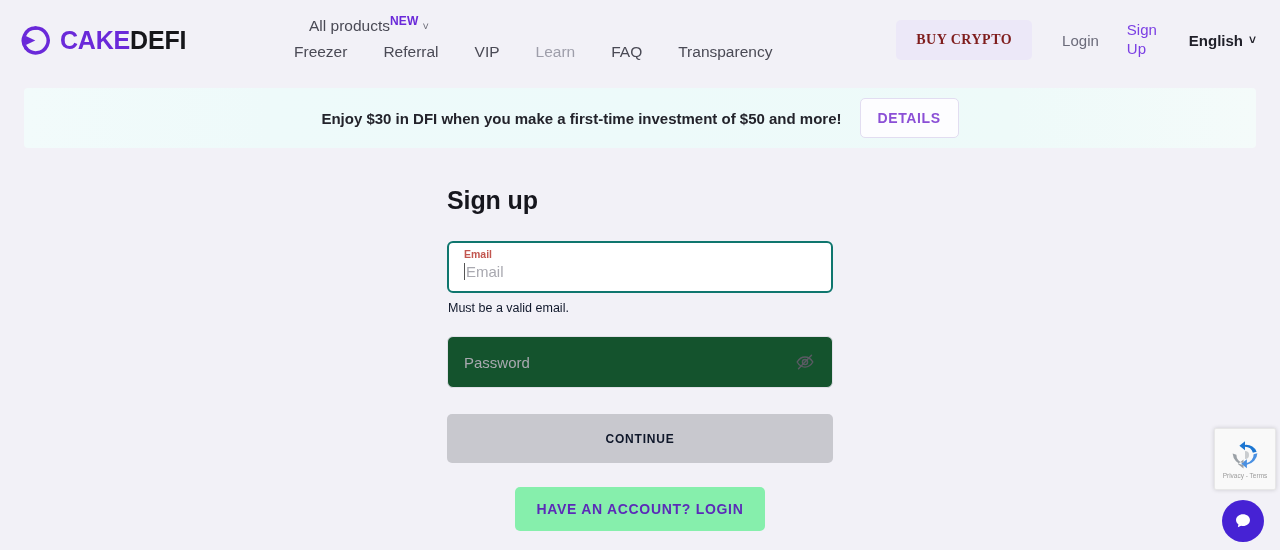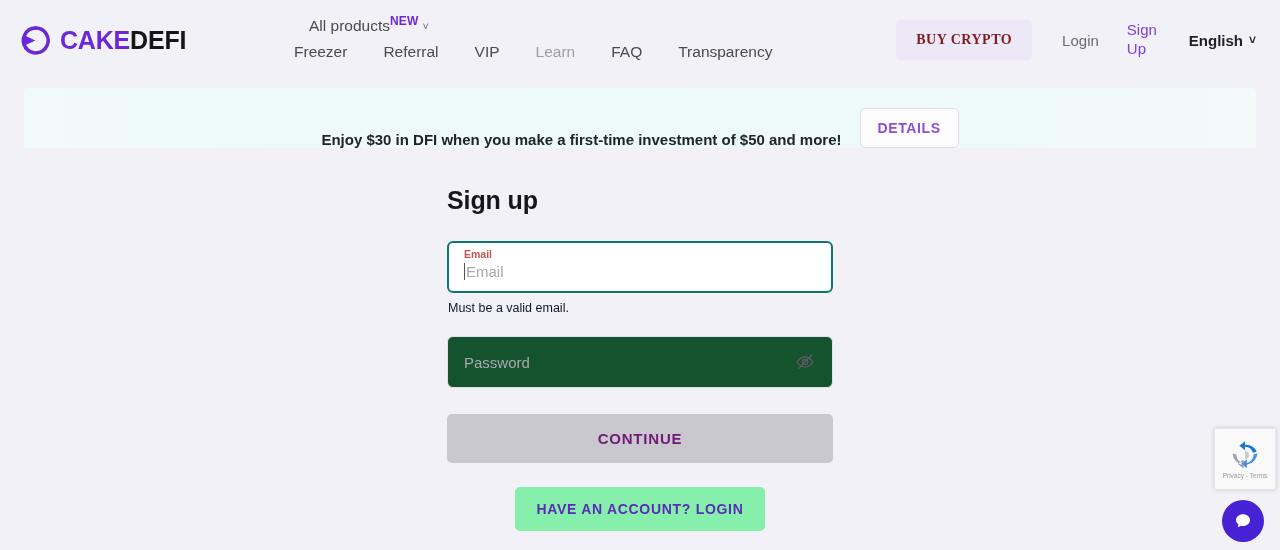--- a/index.html
+++ b/index.html
@@ -126,21 +126,21 @@
   }
   .lang .chev { margin: 0; color: #1f1f28; font-size: 12px; }
 
   
   .banner {
     margin: 8px 24px 0 24px;
     height: 60px;
     border-radius: 4px;
     background: linear-gradient(90deg, #f2fbfb 0%, #eefafa 20%, #edfafa 50%, #eefaf9 80%, #f4fbfa 100%);
     display: flex;
-    align-items: flex-end;
+    align-items: center;
     justify-content: center;
     gap: 18px;
   }
   .banner-text {
     font-size: 15px;
     font-weight: 700;
     color: #23232b;
     white-space: nowrap;
   }
   .btn-details {
@@ -229,22 +229,22 @@
     background: none; border: none; padding: 0;
   }
 
   .btn-continue {
     margin-top: 26px;
     width: 100%;
     height: 49px;
     background: #c8c8ce;
     border: none;
     border-radius: 5px;
-    color: #701a75;
-    font-size: 15px;
+    color: #0f172a;
+    font-size: 12px;
     font-weight: 700;
     letter-spacing: 0.8px;
     font-family: "Liberation Sans", sans-serif;
     cursor: default;
   }
   .login-row {
     margin-top: 24px;
     display: flex;
     justify-content: center;
   }

